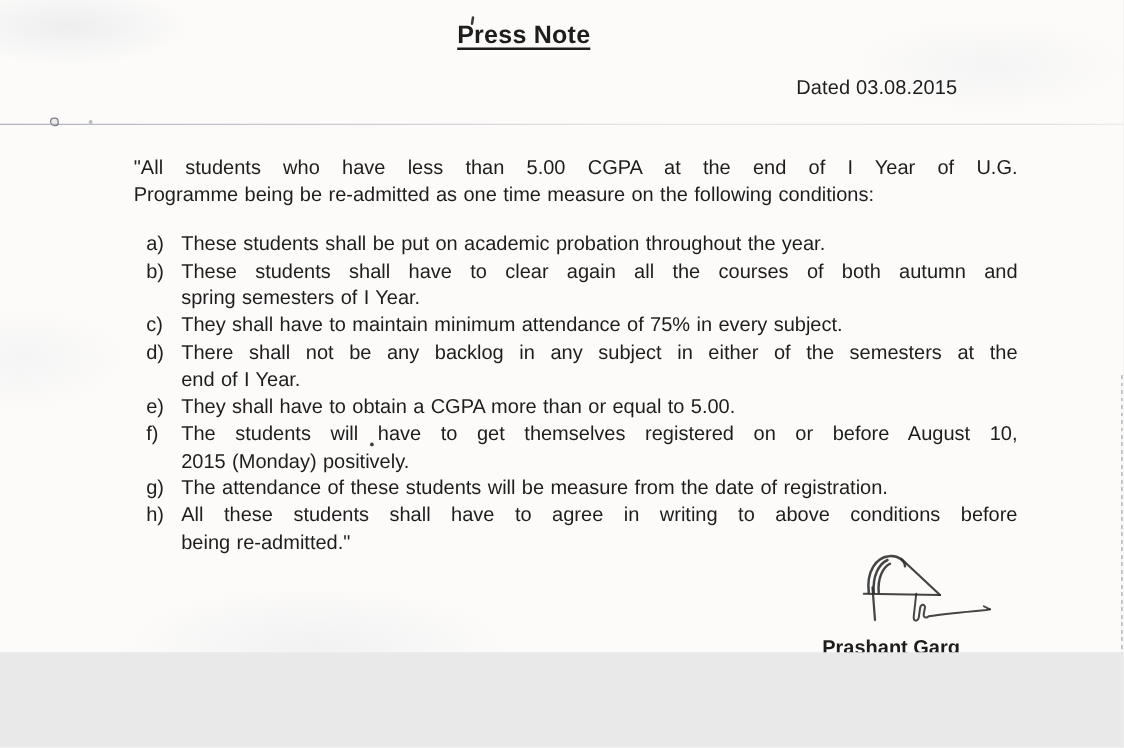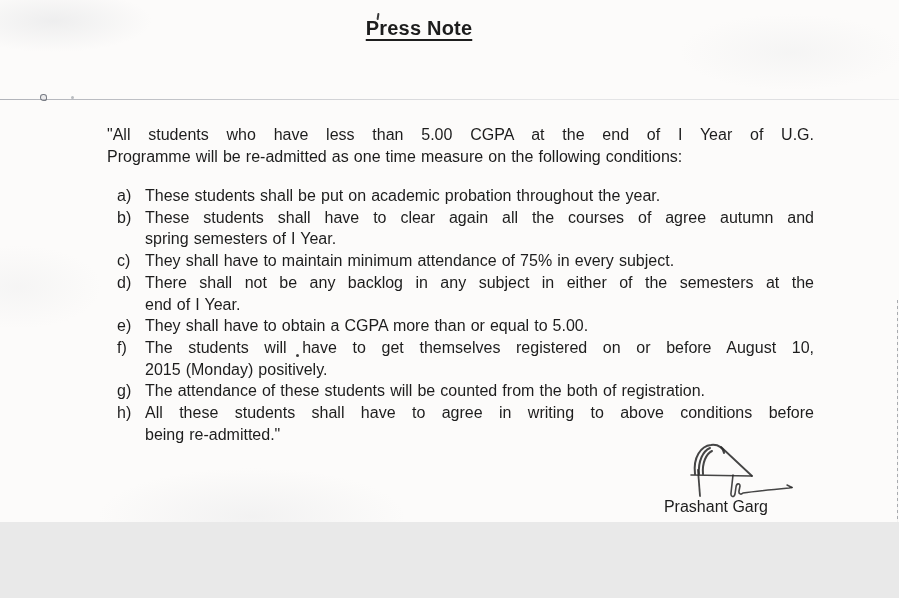--- a/index.html
+++ b/index.html
@@ -28,21 +28,21 @@
   }
   .p-tick{position:absolute;left:377px;top:13px;width:2px;height:7px;background:#3a3a3a;transform:rotate(9deg);border-radius:1px;}
   .date{position:absolute;top:62px;left:637px;font-size:16px;letter-spacing:0.1px;}
   .intro{position:absolute;top:124px;left:107px;width:707px;font-size:16px;line-height:21.7px;word-spacing:0.04em;}
   .cond-list{position:absolute;top:185px;left:117px;width:697px;font-size:16px;line-height:21.7px;word-spacing:0.04em;}
   .cond{position:relative;padding-left:28px;}
   .cond .marker{position:absolute;left:0;top:0;}
   .line{text-align:left;}
   .line.stretch{text-align:justify;text-align-last:justify;}
   .sig-block{position:absolute;top:496px;right:131px;text-align:right;font-size:16px;line-height:22px;}
-  .sig-name{font-weight:400;}
+  .sig-name{font-weight:700;margin-top:12px;}
   .sig-role{font-weight:700;letter-spacing:0.1px;text-decoration:underline;}
   .sig-role.shift{padding-right:42px;}
   .scribble{position:absolute;left:688px;top:441px;width:110px;height:58px;}
   .hairline{
     position:absolute;top:99px;left:0;width:899px;height:1px;
     background:linear-gradient(to right,
       rgba(115,120,132,0.55), rgba(125,130,142,0.35) 35%,
       rgba(150,155,165,0.22) 60%, rgba(150,155,165,0.30) 92%, rgba(150,155,165,0.15));
   }
   .speck1{position:absolute;left:40px;top:94px;width:5px;height:5px;border:1px solid rgba(90,95,105,0.8);border-radius:50% 50% 40% 60%;background:rgba(200,200,205,0.3);}
@@ -60,34 +60,35 @@
 
   <div class="hairline"></div>
   <div class="speck1"></div>
   <div class="speck2"></div>
   <div class="edge-line"></div>
   <div class="p-tick"></div>
   <div class="ink-dot"></div>
 
   <div class="title">Press Note</div>
 
+  <div class="date">Dated 03.08.2015</div>
 
   <div class="intro">
     <div class="line stretch">"All students who have less than 5.00 CGPA at the end of I Year of U.G.</div>
-    <div class="line">Programme will be re-admitted as one time measure on the following conditions:</div>
+    <div class="line">Programme being be re-admitted as one time measure on the following conditions:</div>
   </div>
 
   <div class="cond-list">
     <div class="cond">
       <span class="marker">a)</span>
       <div class="line">These students shall be put on academic probation throughout the year.</div>
     </div>
     <div class="cond">
       <span class="marker">b)</span>
-      <div class="line stretch">These students shall have to clear again all the courses of agree autumn and</div>
+      <div class="line stretch">These students shall have to clear again all the courses of both autumn and</div>
       <div class="line">spring semesters of I Year.</div>
     </div>
     <div class="cond">
       <span class="marker">c)</span>
       <div class="line">They shall have to maintain minimum attendance of 75% in every subject.</div>
     </div>
     <div class="cond">
       <span class="marker">d)</span>
       <div class="line stretch">There shall not be any backlog in any subject in either of the semesters at the</div>
       <div class="line">end of I Year.</div>
@@ -96,21 +97,21 @@
       <span class="marker">e)</span>
       <div class="line">They shall have to obtain a CGPA more than or equal to 5.00.</div>
     </div>
     <div class="cond">
       <span class="marker">f)</span>
       <div class="line stretch">The students will have to get themselves registered on or before August 10,</div>
       <div class="line">2015 (Monday) positively.</div>
     </div>
     <div class="cond">
       <span class="marker">g)</span>
-      <div class="line">The attendance of these students will be counted from the both of registration.</div>
+      <div class="line">The attendance of these students will be measure from the date of registration.</div>
     </div>
     <div class="cond">
       <span class="marker">h)</span>
       <div class="line stretch">All these students shall have to agree in writing to above conditions before</div>
       <div class="line">being re-admitted."</div>
     </div>
   </div>
 
   <svg class="scribble" viewBox="0 0 110 58" fill="none" xmlns="http://www.w3.org/2000/svg">
     <g stroke="#2b2b2b" stroke-opacity="0.88" fill="none" stroke-linecap="round" stroke-linejoin="round">

